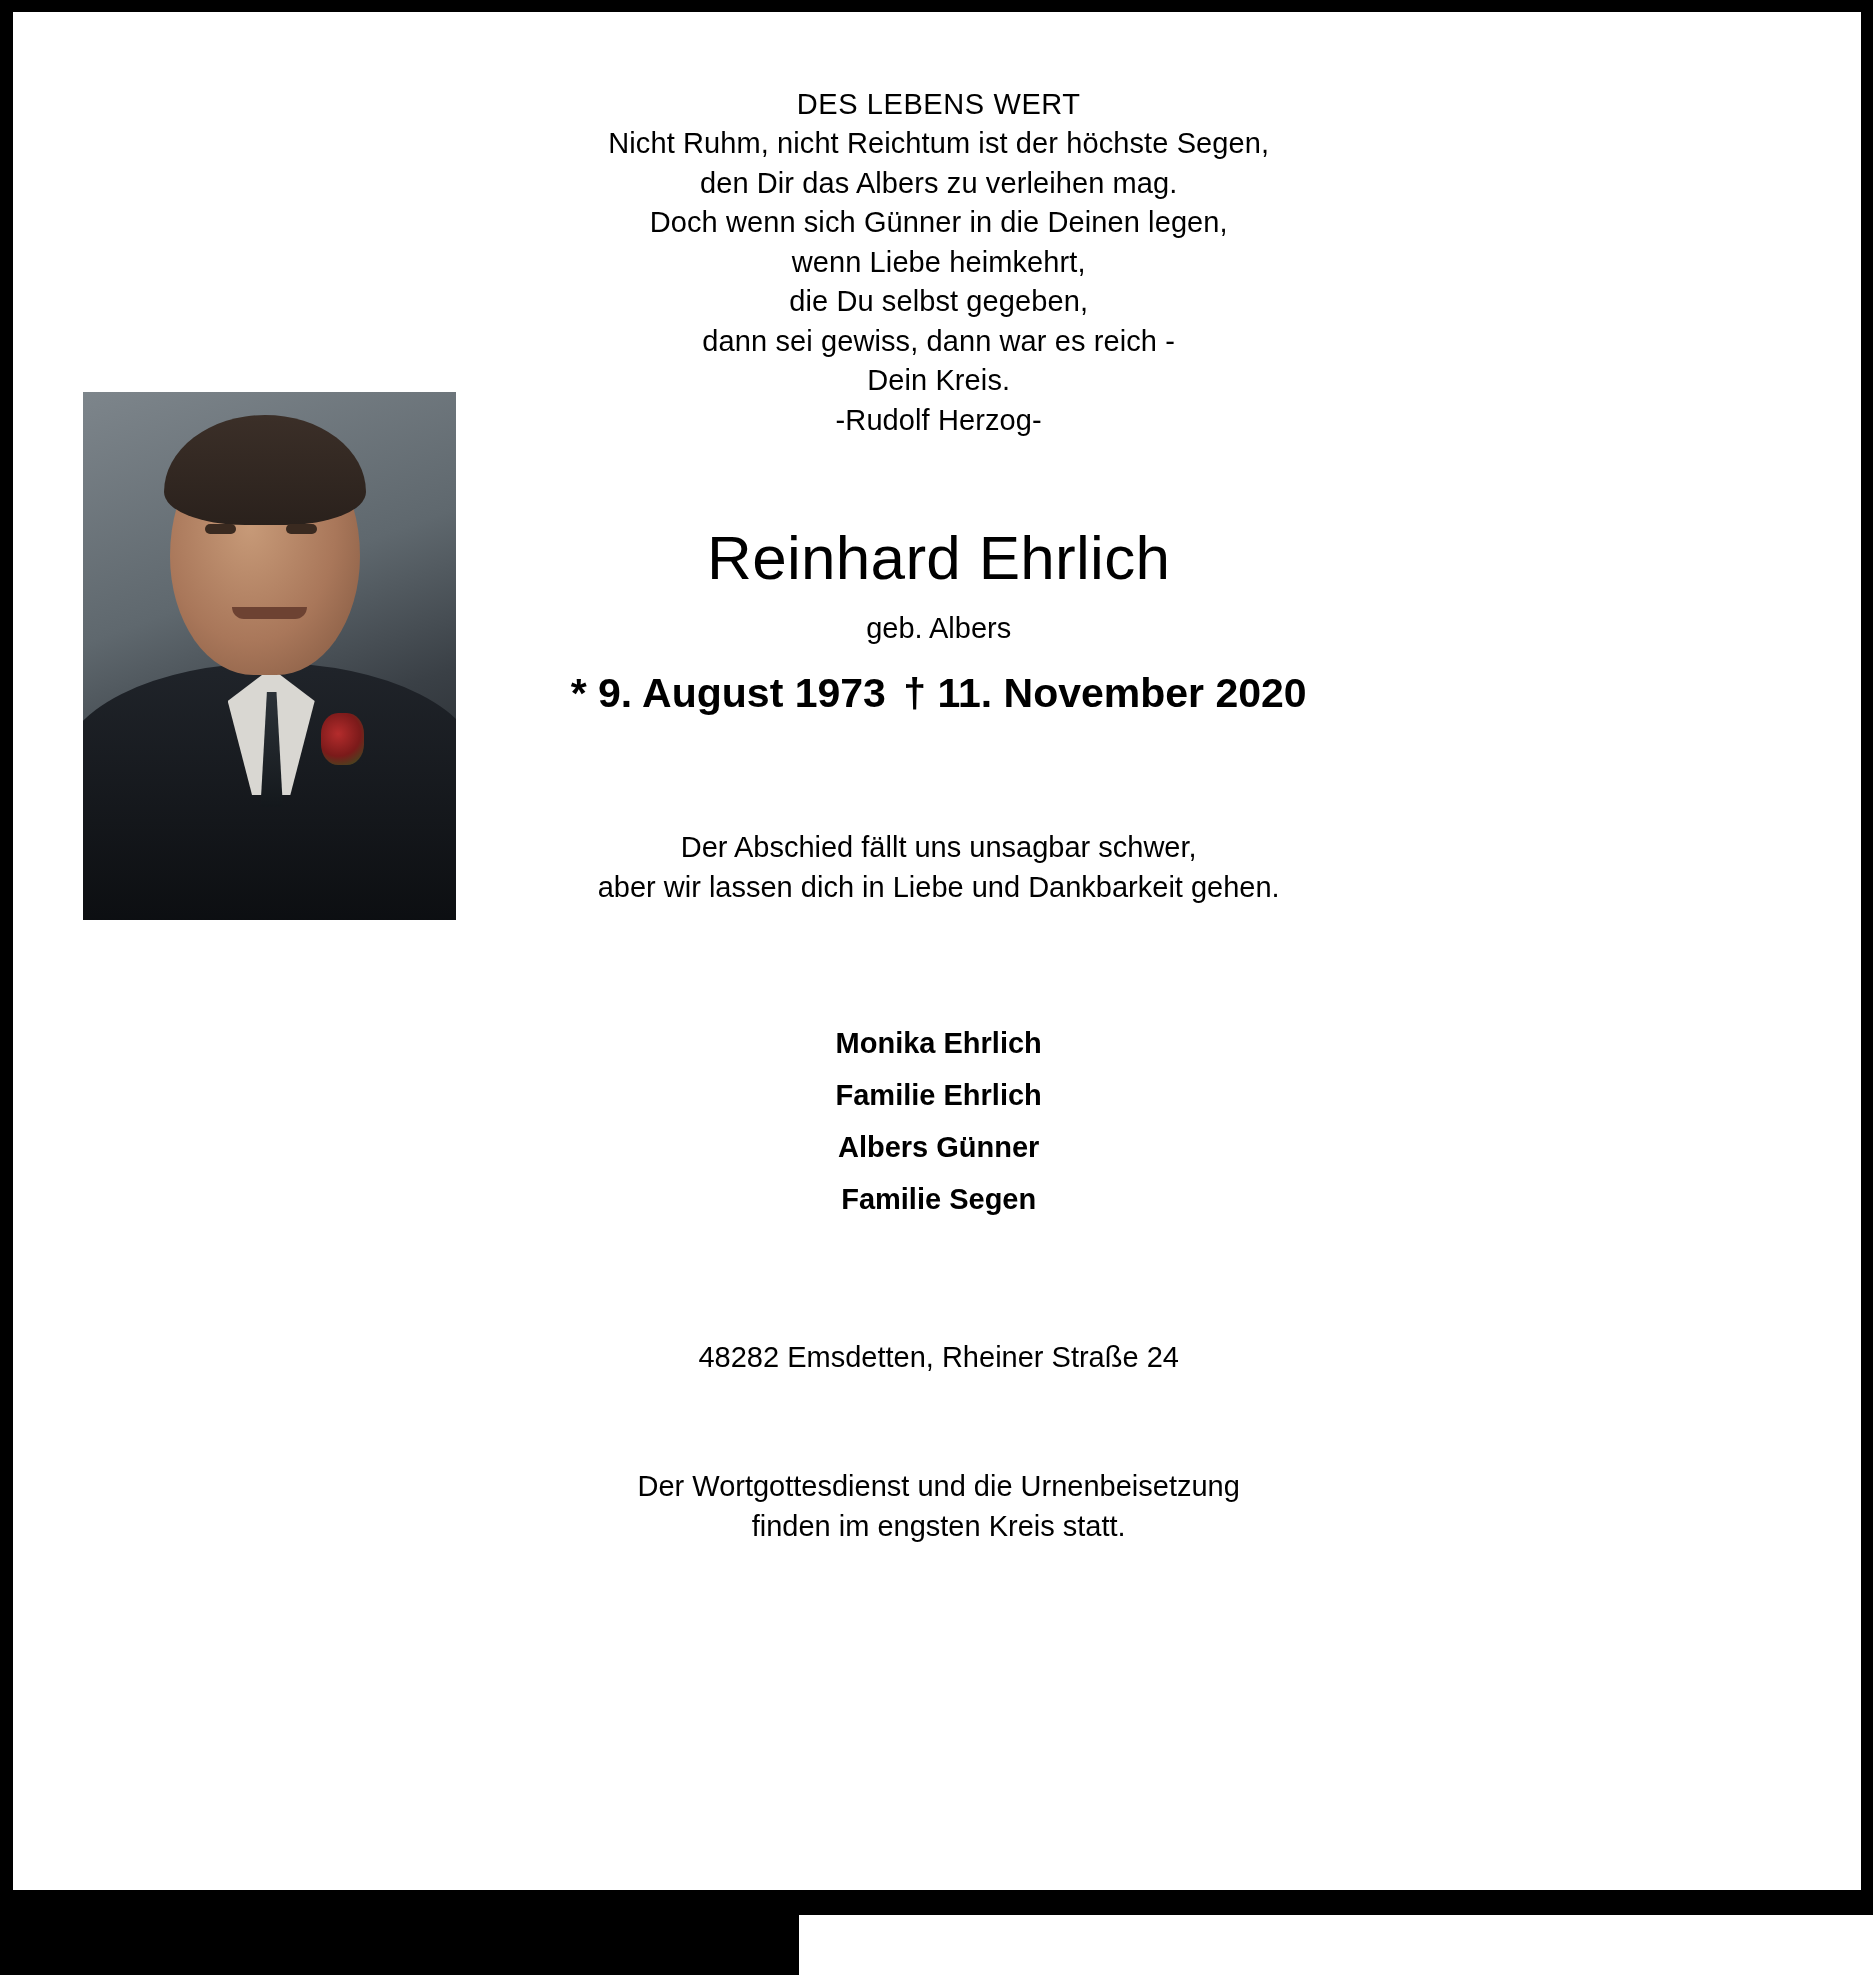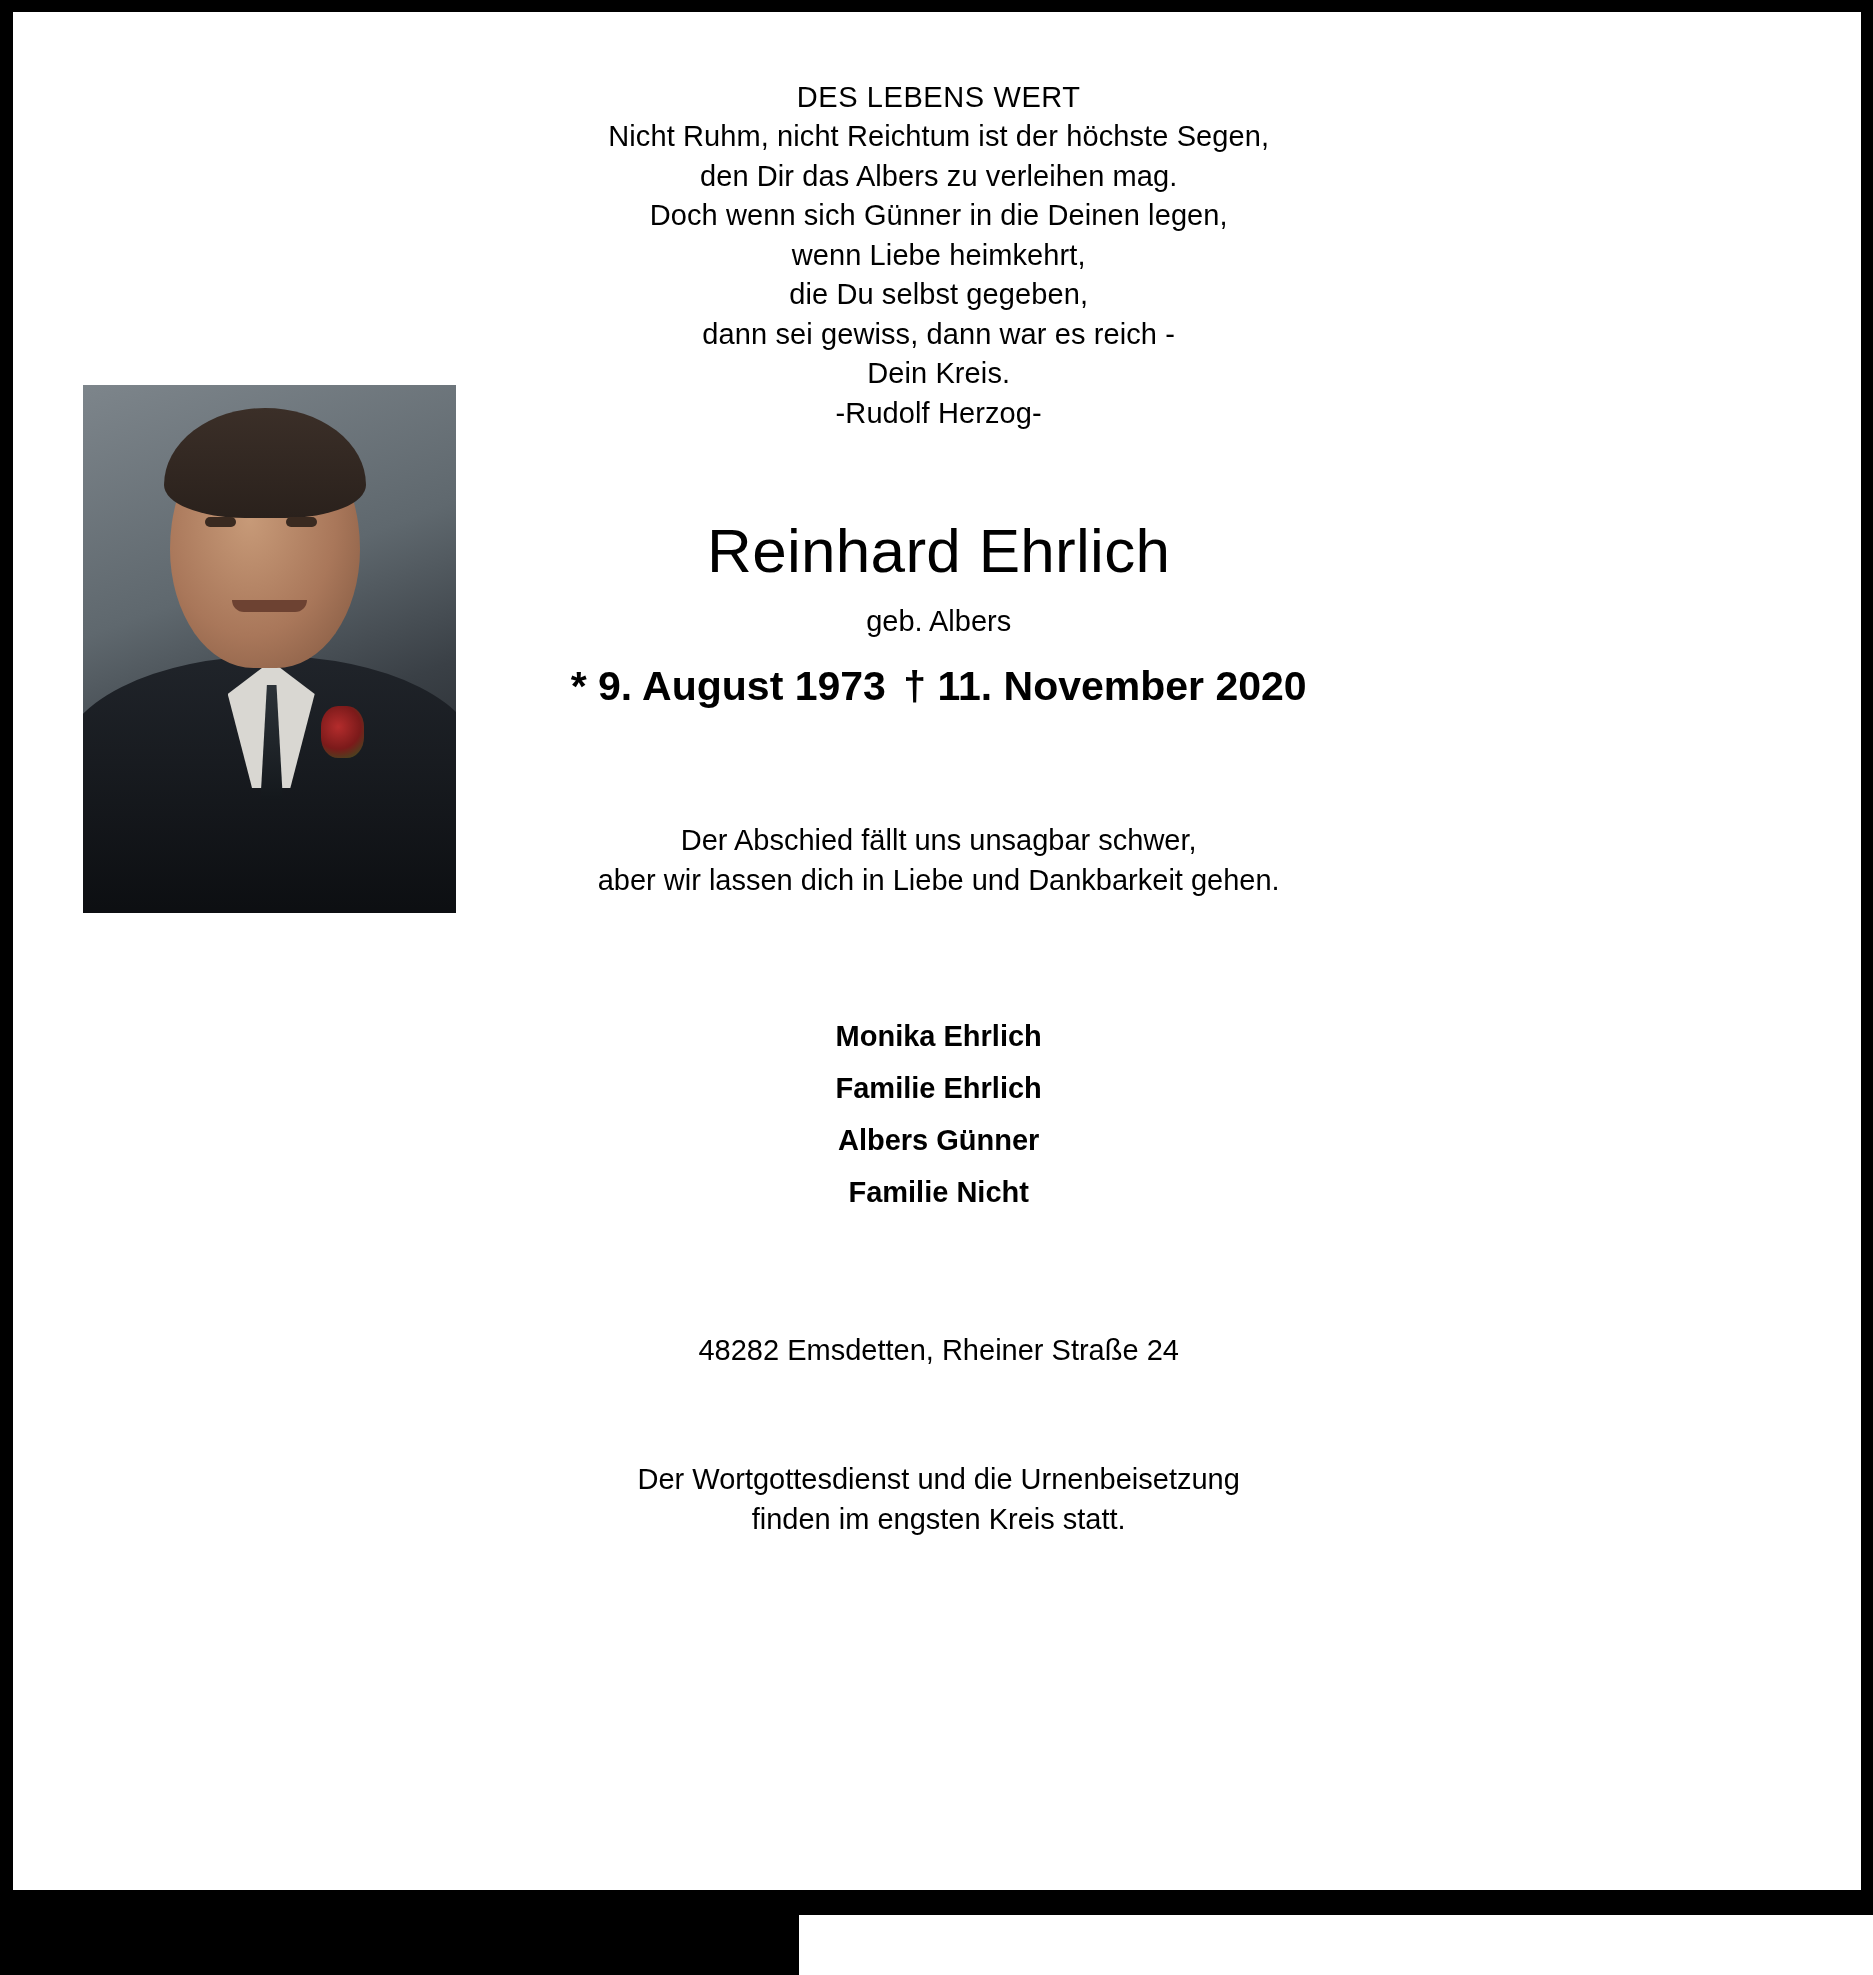--- a/index.html
+++ b/index.html
@@ -49,21 +49,21 @@
     position: absolute;
     left: 799px;
     bottom: 0;
     width: 1074px;
     height: 60px;
     background: #ffffff;
   }
   .content {
     position: absolute;
     left: 12.7px;
-    top: 20px;
+    top: 27px;
     width: 1848px;
     height: 1586px;
   }
   
   .portrait {
     position: absolute;
     left: 70px;
     top: 365px;
     width: 373px;
     height: 528px;
@@ -248,21 +248,21 @@
 
       <div class="farewell">
         <span class="line">Der Abschied fällt uns unsagbar schwer,</span>
         <span class="line">aber wir lassen dich in Liebe und Dankbarkeit gehen.</span>
       </div>
 
       <div class="mourners">
         <span class="line">Monika Ehrlich</span>
         <span class="line">Familie Ehrlich</span>
         <span class="line">Albers Günner</span>
-        <span class="line">Familie Nicht</span>
+        <span class="line">Familie Segen</span>
       </div>
 
       <div class="address">48282 Emsdetten, Rheiner Straße 24</div>
 
       <div class="service">
         <span class="line">Der Wortgottesdienst und die Urnenbeisetzung</span>
         <span class="line">finden im engsten Kreis statt.</span>
       </div>
 
     </div>

